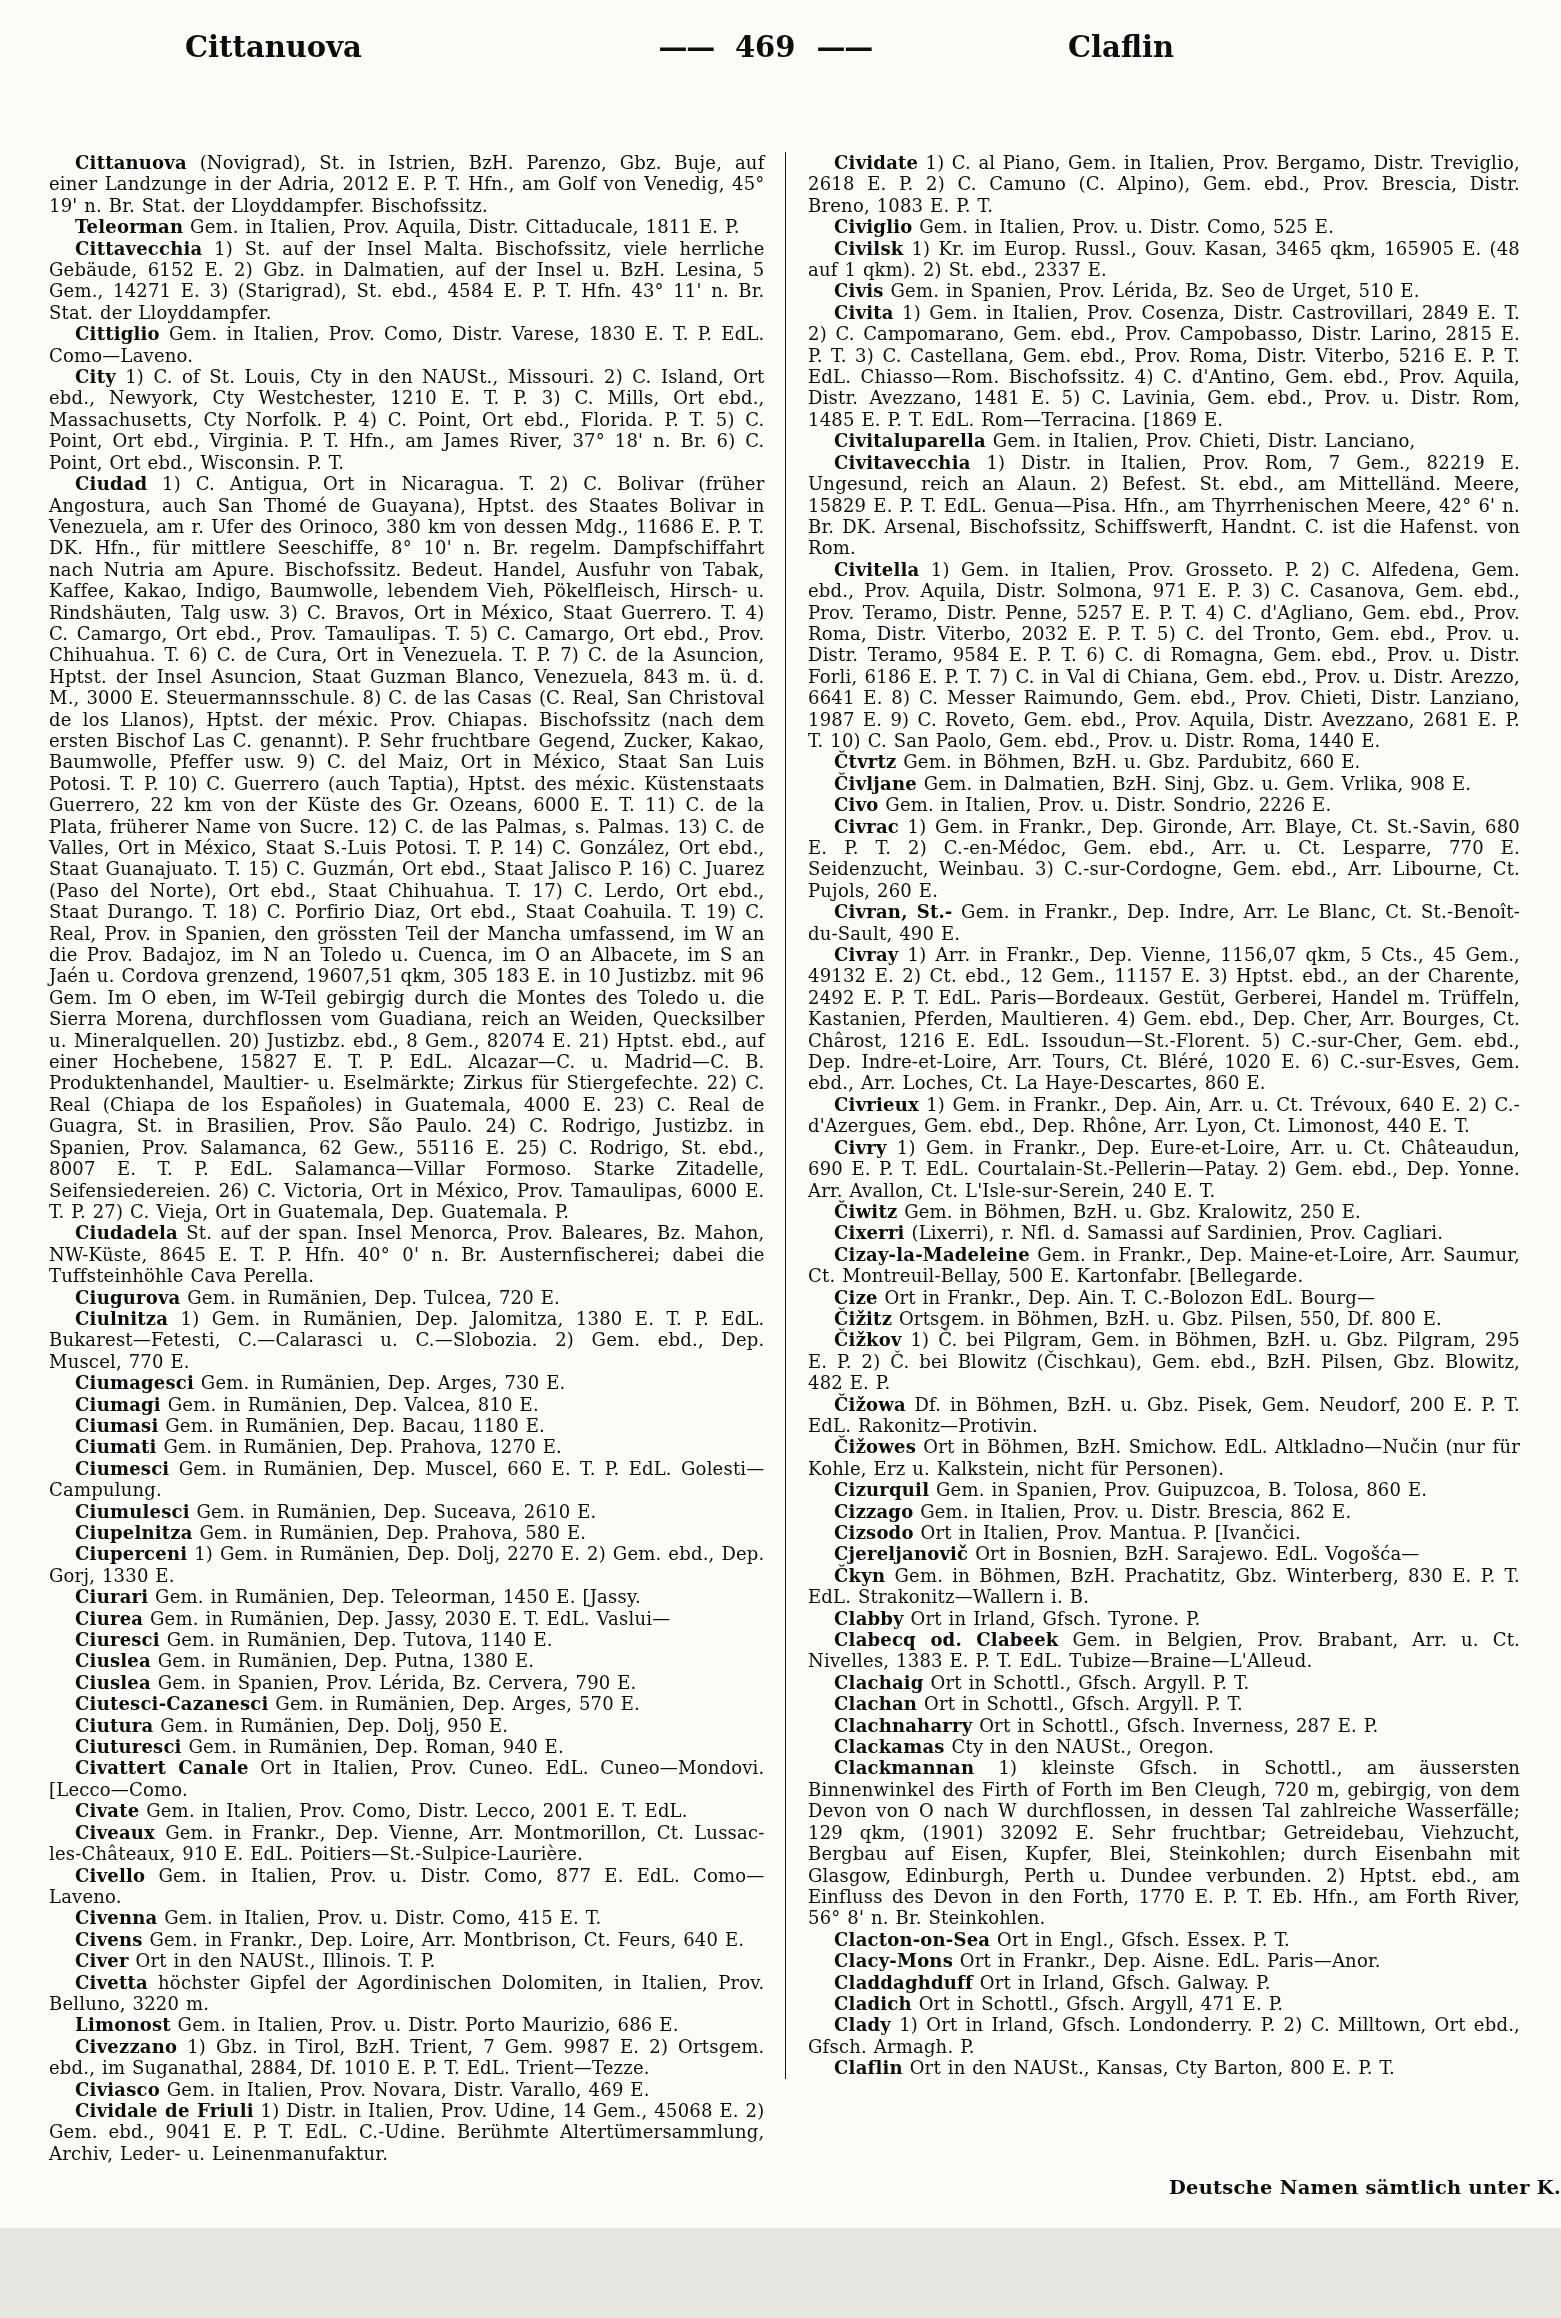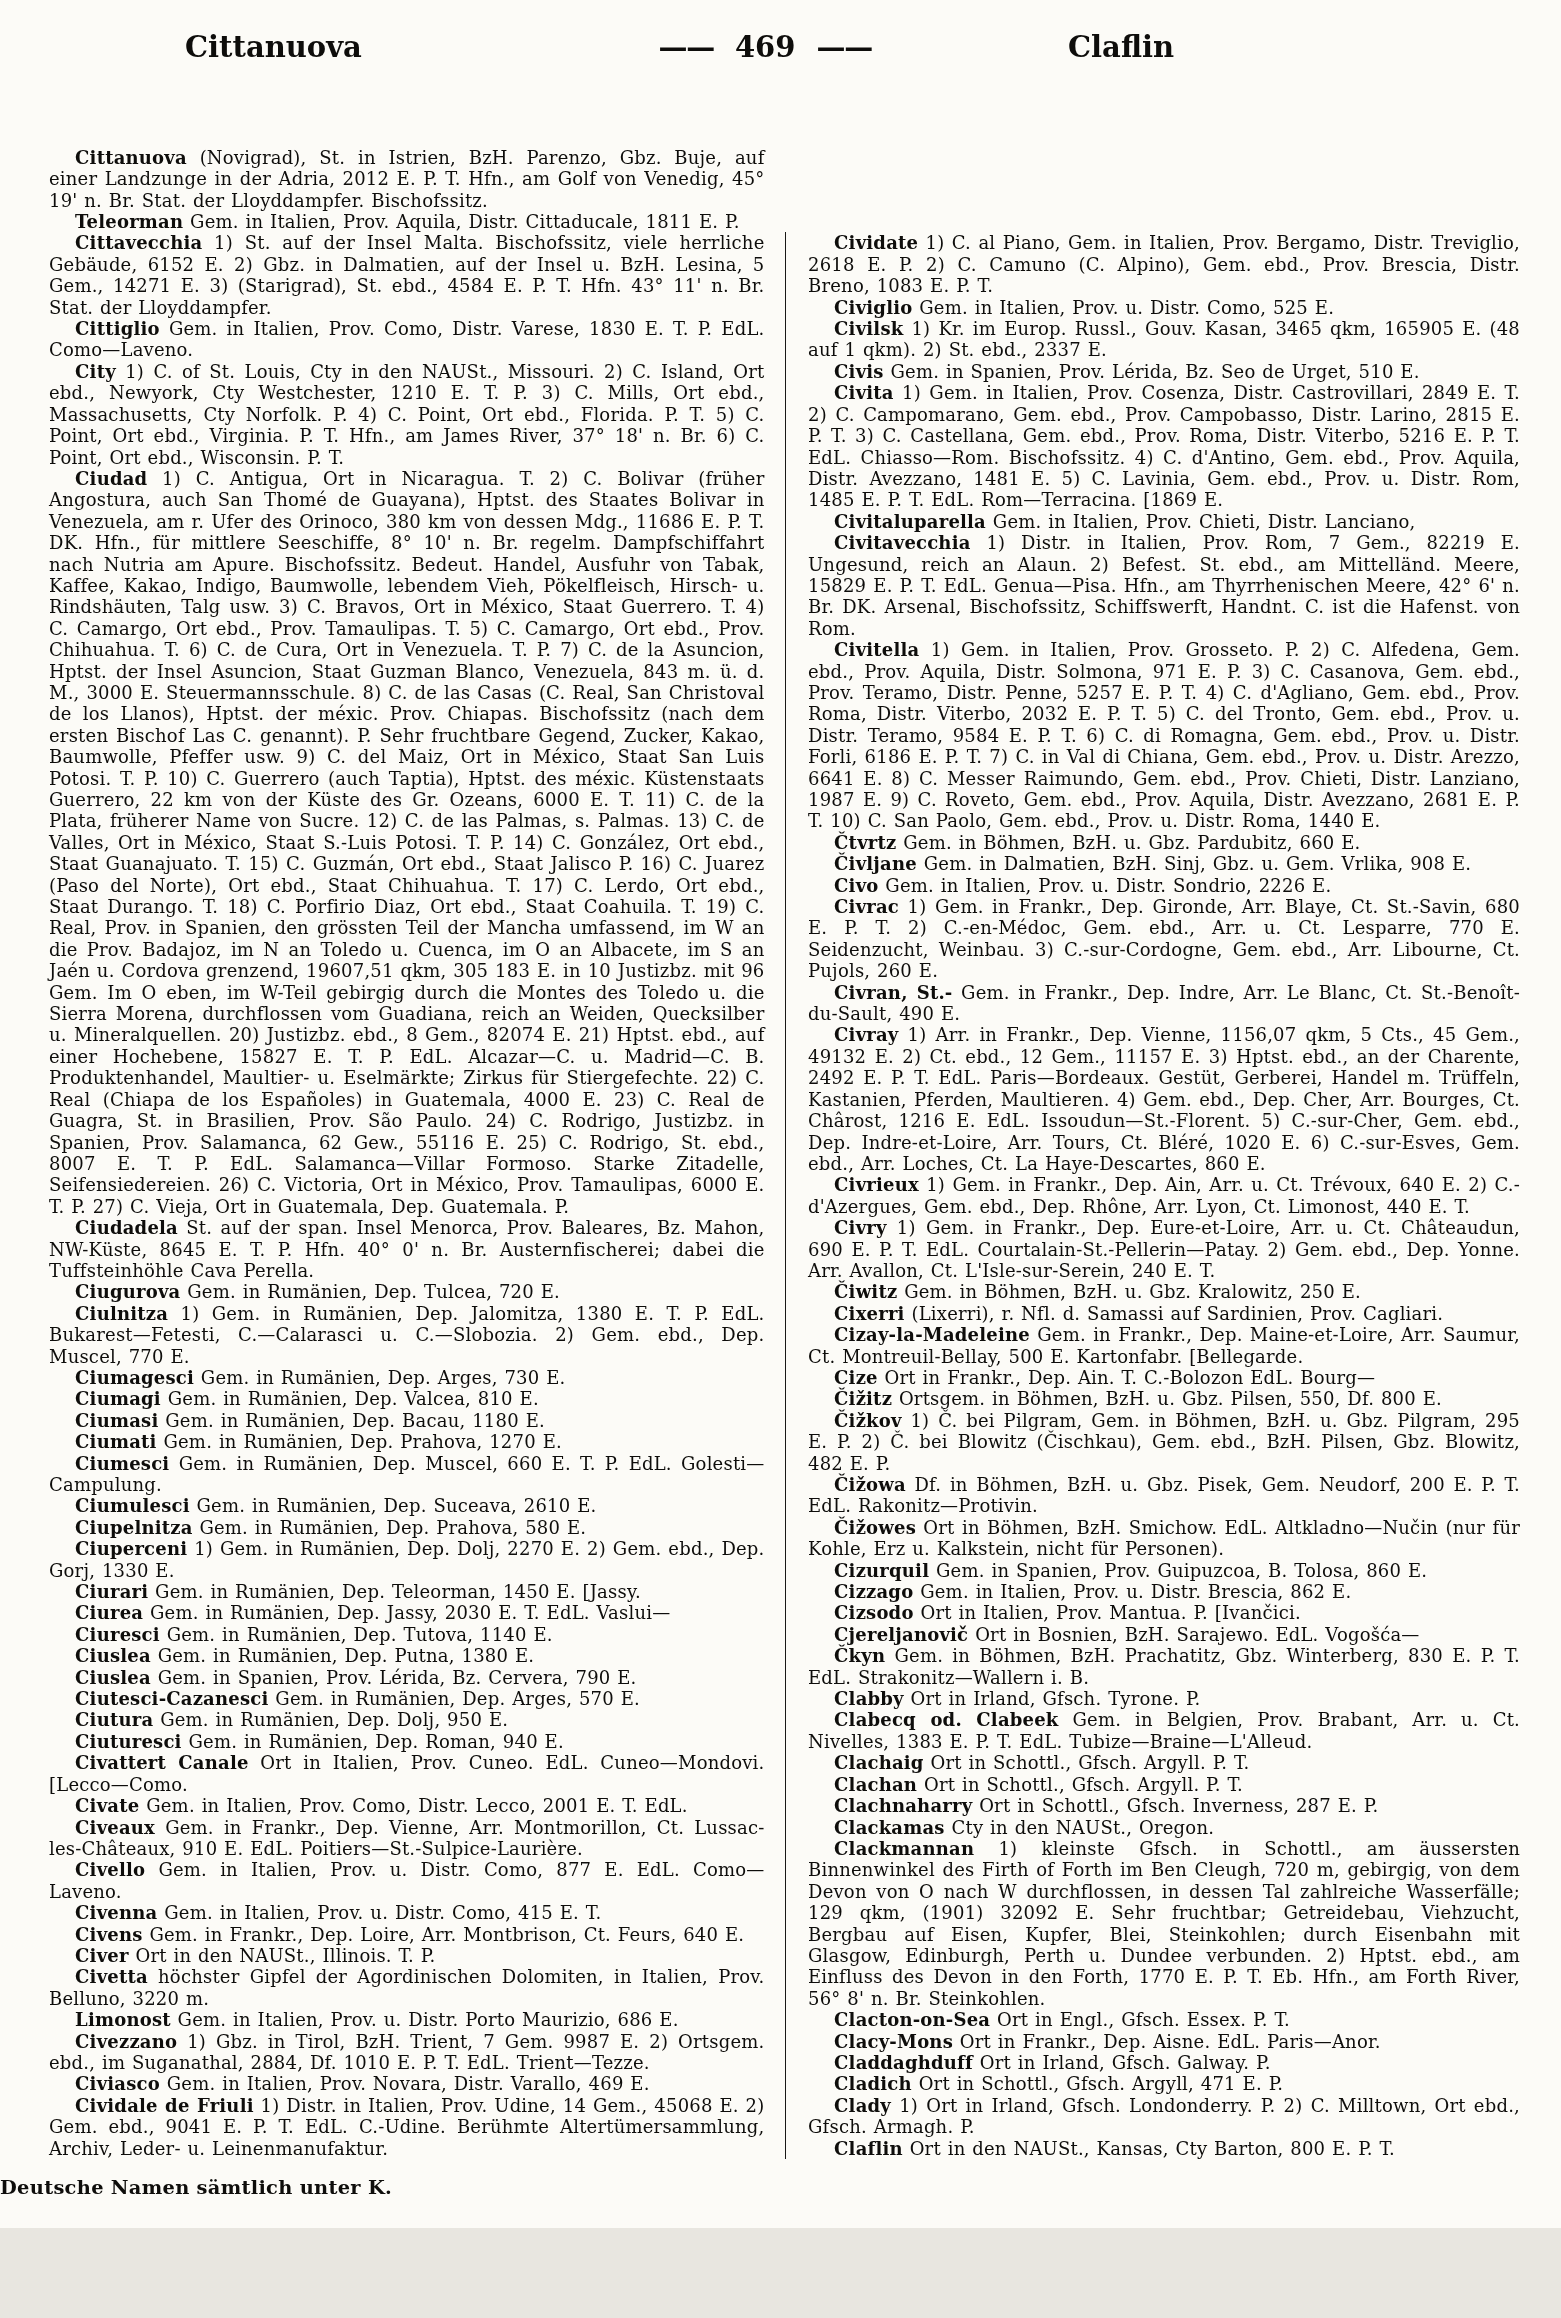--- a/index.html
+++ b/index.html
@@ -12,39 +12,39 @@
     font-family:"DejaVu Serif", serif;
     overflow:hidden;
   }
   .running-head{position:absolute;top:30px;left:0;right:0;height:50px;font-size:29px;font-weight:bold;}
   .rh-left{position:absolute;left:185px;top:0;}
   .rh-center{position:absolute;left:50%;top:0;transform:translateX(-56%);white-space:nowrap;font-weight:bold;}
   .rh-center .dash{letter-spacing:-1.3px;padding:0 21px;font-weight:bold;}
   .rh-right{position:absolute;left:1068px;top:0;}
   .columns{
     position:absolute;top:120px;left:49px;right:41px;bottom:69px;
-    display:flex;align-items:flex-end;margin-top:32px;
+    display:flex;align-items:flex-start;margin-top:32px;
   }
   .col{width:50%;box-sizing:border-box;}
   .col-left{padding-right:20px;}
   .col-right{border-left:1.9px solid #191816;padding-left:22.5px;}
   .entry{
     margin:0;
     text-indent:1.45em;
     text-align:justify;
     font-size:18px;
     line-height:21.4px;
     letter-spacing:0.2px;
     word-spacing:0.9px;
     hyphens:none;
   }
   .headword{font-weight:bold;}
   .page-footer{
     position:absolute;bottom:29px;left:0;right:0;
-    text-align:left;font-weight:bold;font-size:19.4px;letter-spacing:0.3px;
+    text-align:right;font-weight:bold;font-size:19.4px;letter-spacing:0.3px;
   }
 </style>
 </head>
 <body>
 
 <div class="page">
 
   <div class="running-head">
     <span class="rh-left">Cittanuova</span>
     <span class="rh-center"><span class="dash">——</span><span>469</span><span class="dash">——</span></span>

